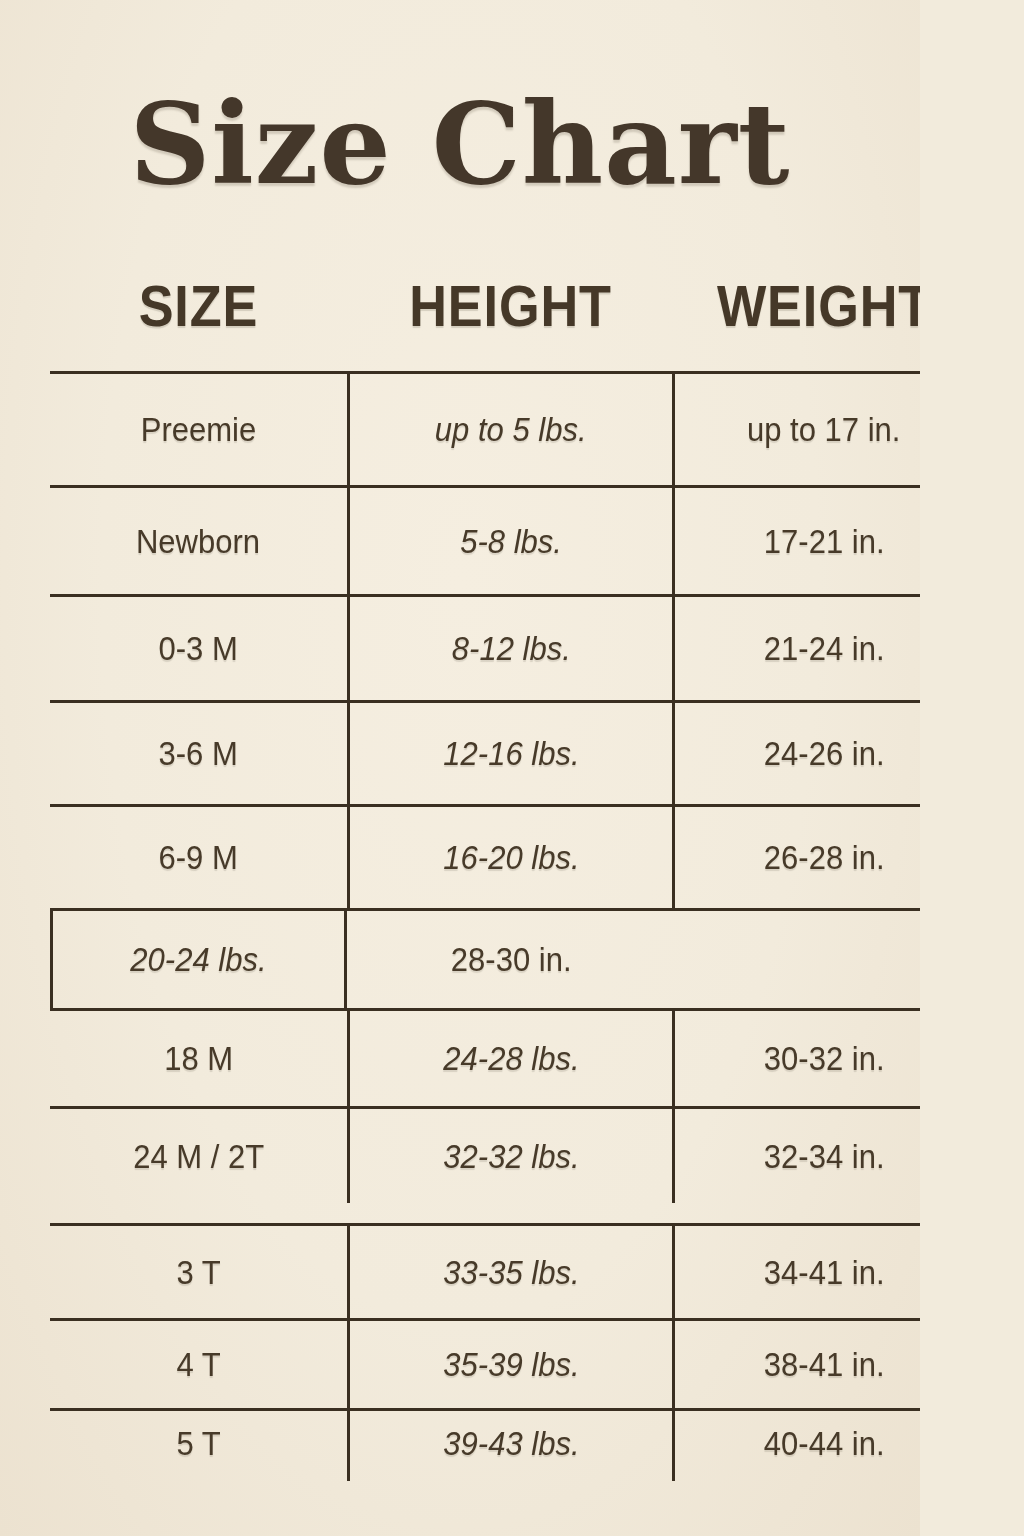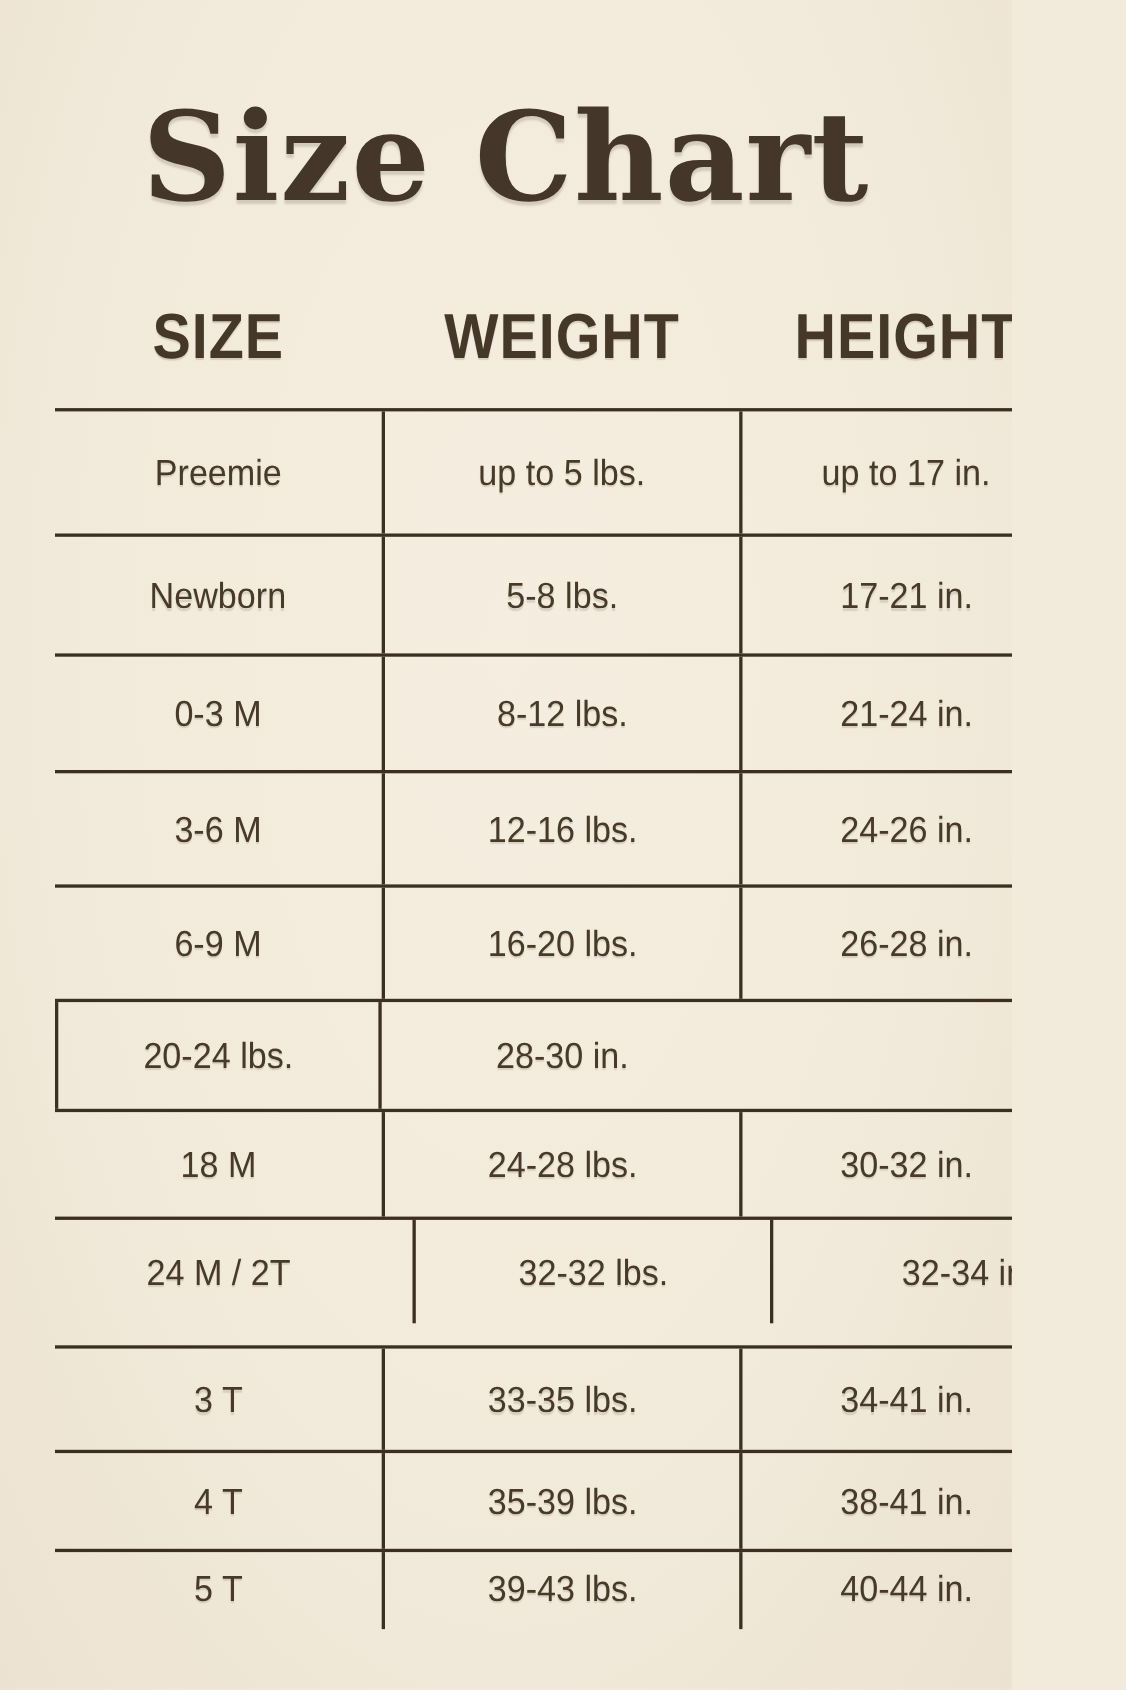--- a/index.html
+++ b/index.html
@@ -62,34 +62,35 @@
     grid-template-columns:297px 328px 298px;
     border-top:3px solid var(--line);
   }
   .row:nth-child(1){height:114px;}
   .row:nth-child(2){height:109px;}
   .row:nth-child(3){height:106px;}
   .row:nth-child(4){height:104px;}
   .row:nth-child(5){height:104px;}
   .row:nth-child(6){height:100px;}
   .row:nth-child(7){height:98px;}
-  .row:nth-child(8){height:97px;gap:28px;}
+  .row:nth-child(8){height:97px;}
   .row:nth-child(9){height:95px;margin-top:20px;}
   .row:nth-child(10){height:90px;}
   .row:nth-child(11){height:73px;}
   .cell{
     display:flex;align-items:center;justify-content:center;
     font-size:33px;
     line-height:1;
     color:var(--ink);
     text-shadow:0 2px 1px rgba(59,48,33,.14);
   }
   .cell.mid{
     border-left:3px solid var(--line);
     border-right:3px solid var(--line);
+    font-style:italic;
   }
   .cell span{
     display:inline-block;
     transform:scaleX(.94);
     transform-origin:center;
     white-space:nowrap;
   }
   .row:nth-child(11) .cell{align-items:flex-start;padding-top:16px;}
 </style>
 </head>
@@ -97,25 +98,25 @@
 
 <div class="page">
 
   <h1 class="title">Size Chart</h1>
 
   <div class="header-row">
     <div class="hcell">
         <span>SIZE</span>
       </div>
     <div class="hcell">
+        <span>HEIGHT</span>
+      </div>
+    <div class="hcell">
         <span>WEIGHT</span>
       </div>
-    <div class="hcell">
-        <span>HEIGHT</span>
-      </div>
   </div>
 
   <div class="table">
     <div class="row">
       <div class="cell">
           <span>Preemie</span>
         </div>
       <div class="cell mid">
           <span>up to 5 lbs.</span>
         </div>

